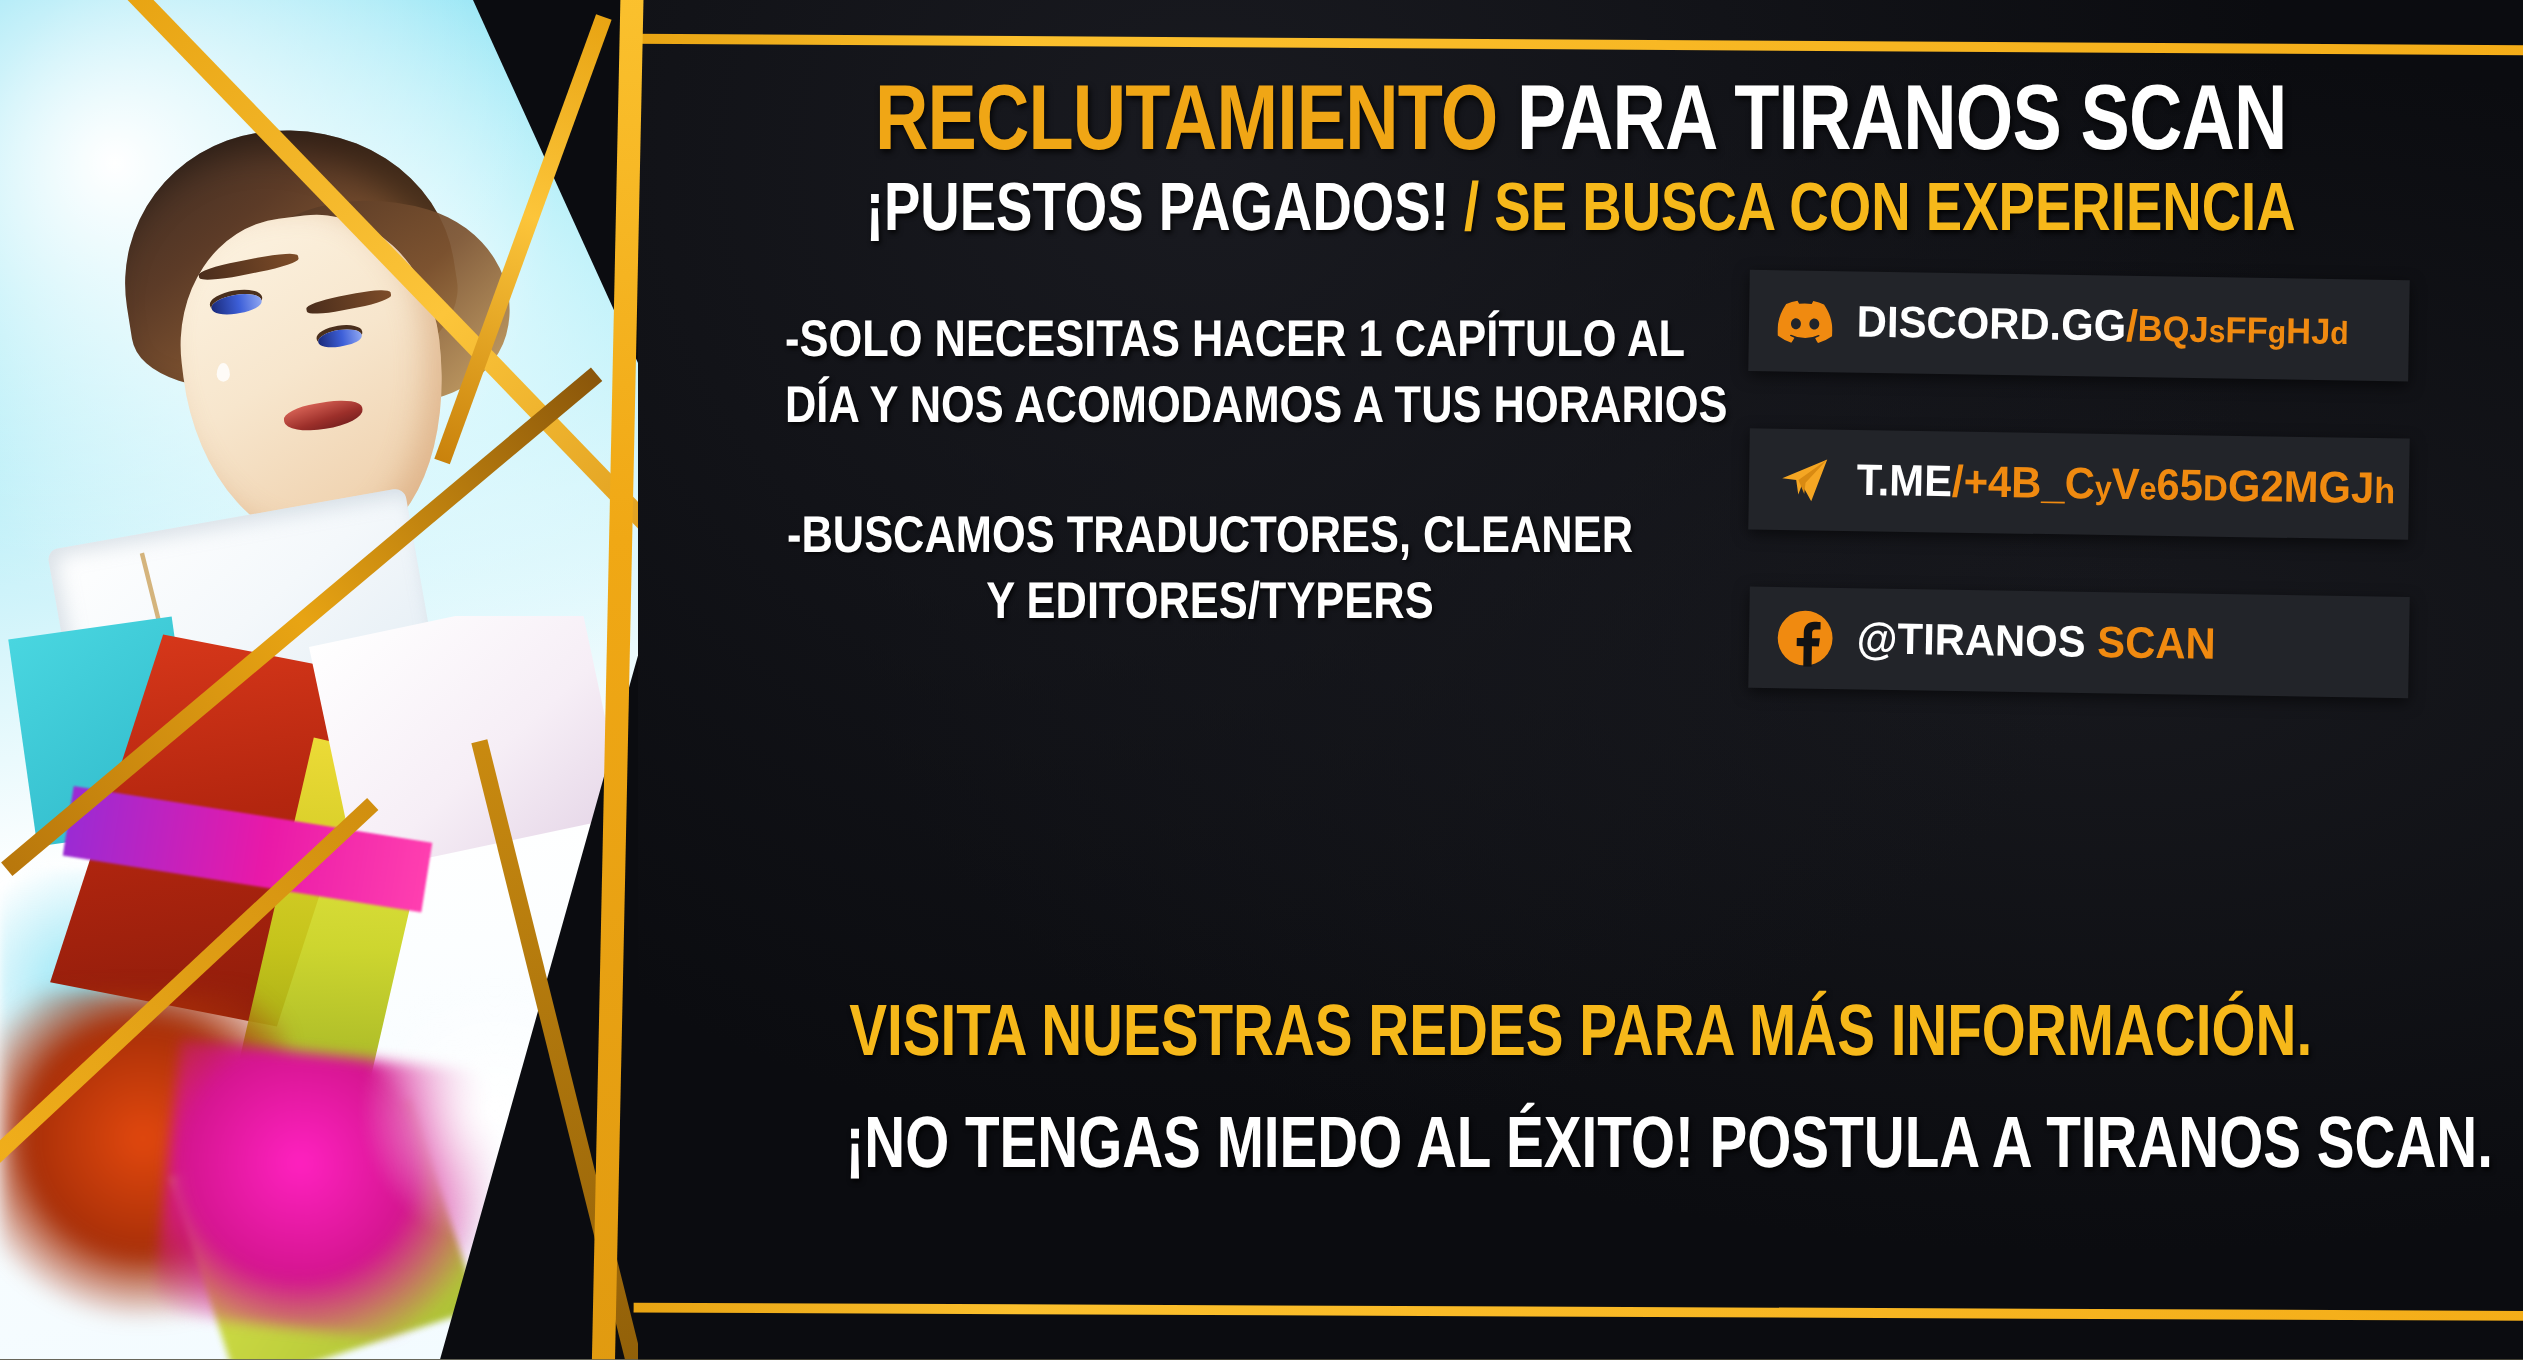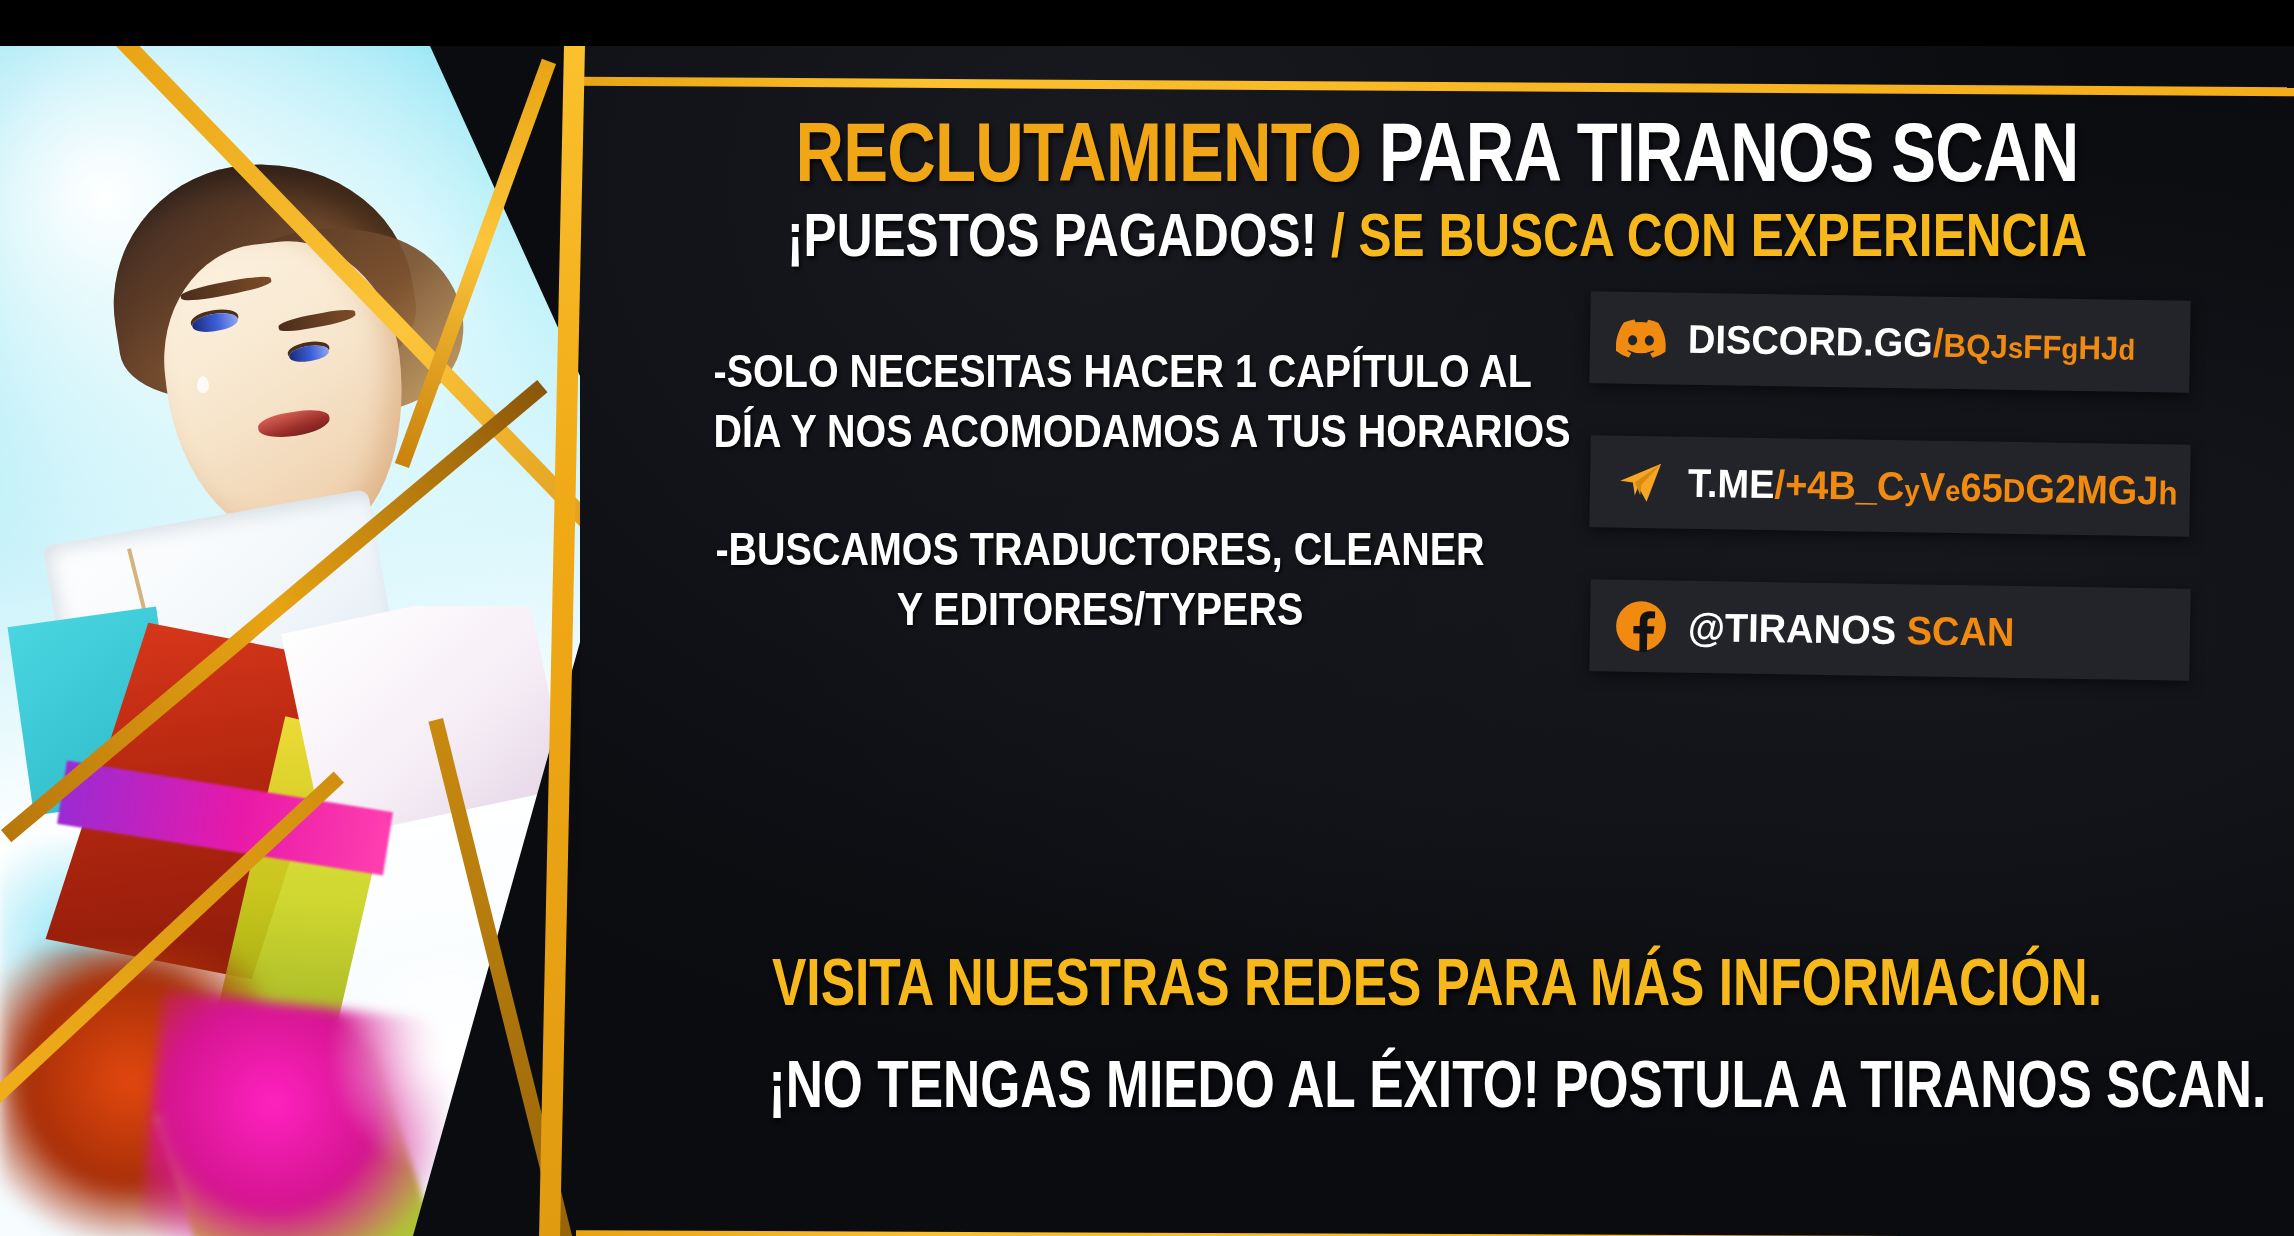--- a/index.html
+++ b/index.html
@@ -7,21 +7,20 @@
   body {
     width:2294px; height:1236px;
     font-family:"Liberation Sans", sans-serif;
     overflow:hidden; position:relative;
   }
 
   #banner {
     position:absolute; inset:0;
     background:#fef9c3;
     overflow:hidden;
-    margin-top:46px;
   }
 
   
   .art-panel {
     position:absolute; left:0; top:0; width:580px; height:1236px;
     overflow:hidden;
   }
   .art-bg {
     position:absolute; inset:0;
     background:
@@ -240,21 +239,21 @@
     font-weight:bold;
     transform:scaleX(0.80);
     white-space:nowrap;
     text-shadow:2px 3px 5px rgba(0,0,0,.85);
   }
   .subtitle .white { color:#ffffff; }
   .subtitle .yellow { color:#f6b81a; }
 
   
   .bullets {
-    position:absolute; left:60px; top:295px; width:920px;
+    position:absolute; left:60px; top:278px; width:920px;
     text-align:center;
     color:#ffffff;
   }
   .bullet {
     font-size:47px; line-height:1.28;
     font-weight:bold;
     transform:scaleX(0.84);
     text-shadow:2px 2px 4px rgba(0,0,0,.8);
     white-space:nowrap;
   }

